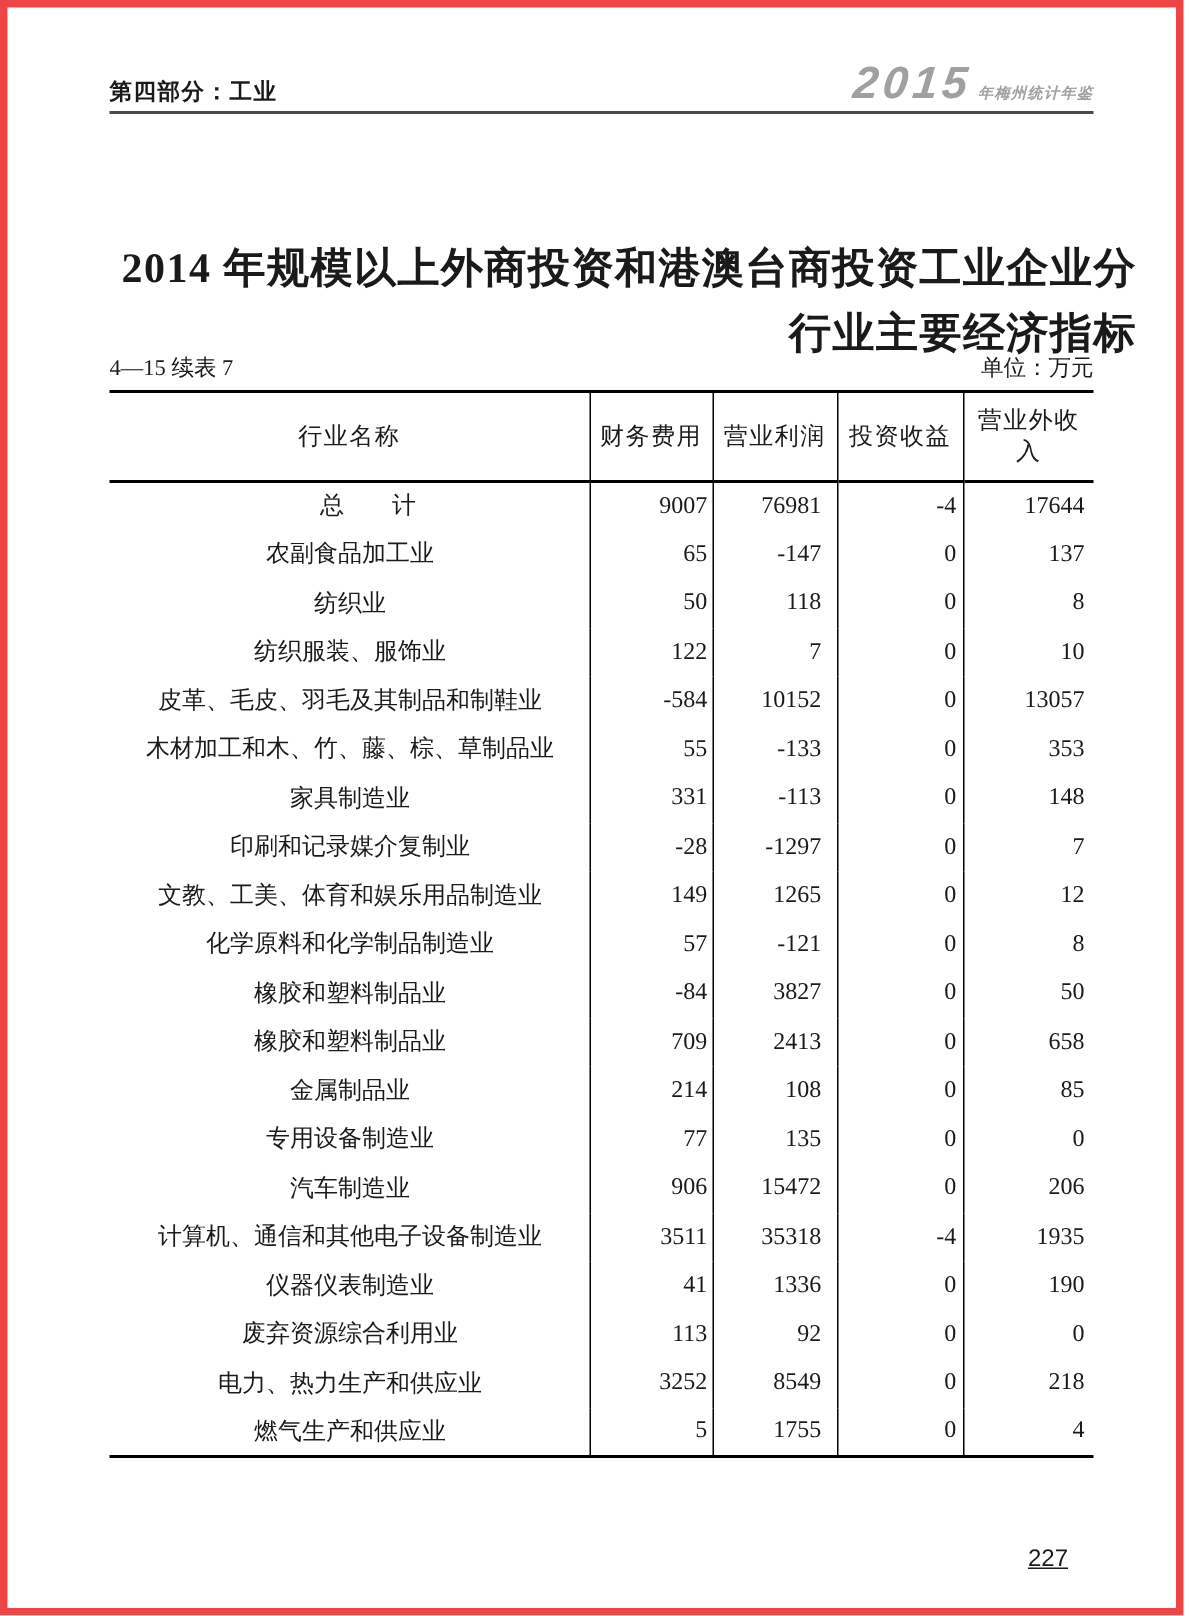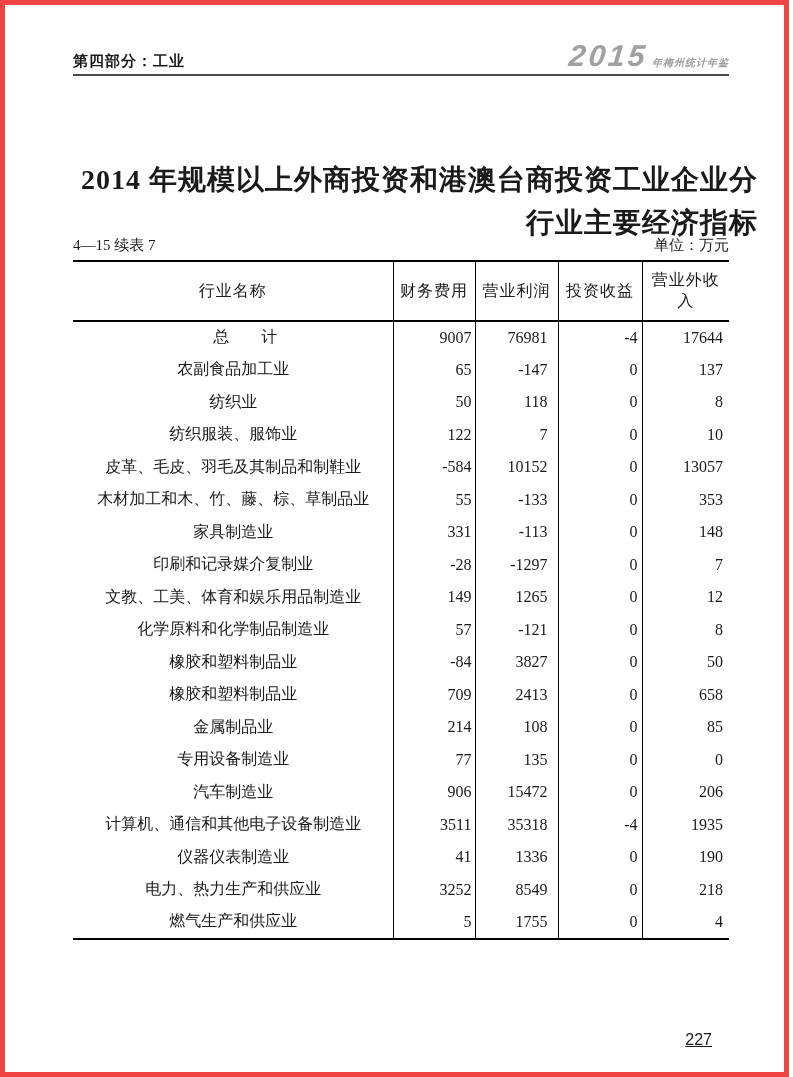--- a/index.html
+++ b/index.html
@@ -294,20 +294,27 @@
         </tr>
 
         <tr>
           <td class="cell-name">仪器仪表制造业</td>
           <td class="cell-num cell-finance">41</td>
           <td class="cell-num cell-profit">1336</td>
           <td class="cell-num cell-invest">0</td>
           <td class="cell-num cell-nonop">190</td>
         </tr>
 
+        <tr>
+          <td class="cell-name">废弃资源综合利用业</td>
+          <td class="cell-num cell-finance">113</td>
+          <td class="cell-num cell-profit">92</td>
+          <td class="cell-num cell-invest">0</td>
+          <td class="cell-num cell-nonop">0</td>
+        </tr>
 
         <tr>
           <td class="cell-name">电力、热力生产和供应业</td>
           <td class="cell-num cell-finance">3252</td>
           <td class="cell-num cell-profit">8549</td>
           <td class="cell-num cell-invest">0</td>
           <td class="cell-num cell-nonop">218</td>
         </tr>
 
         <tr>

